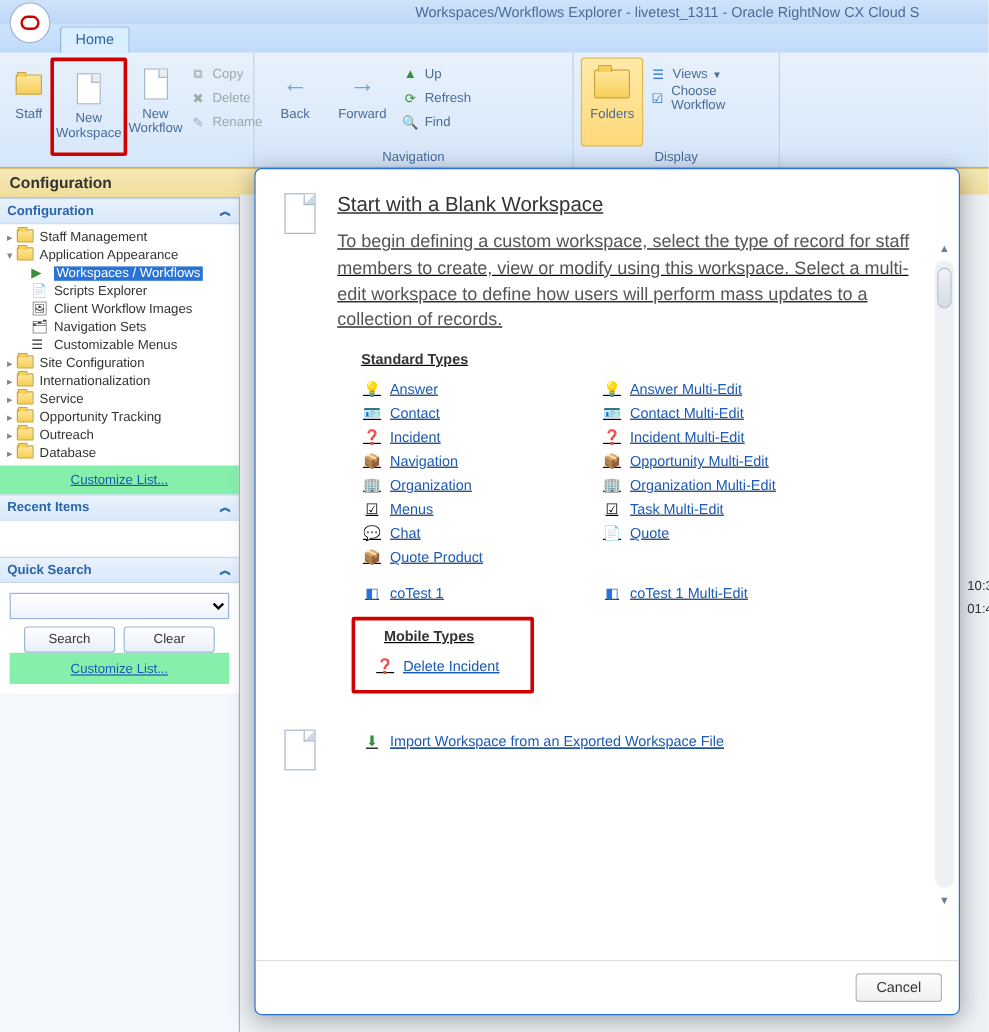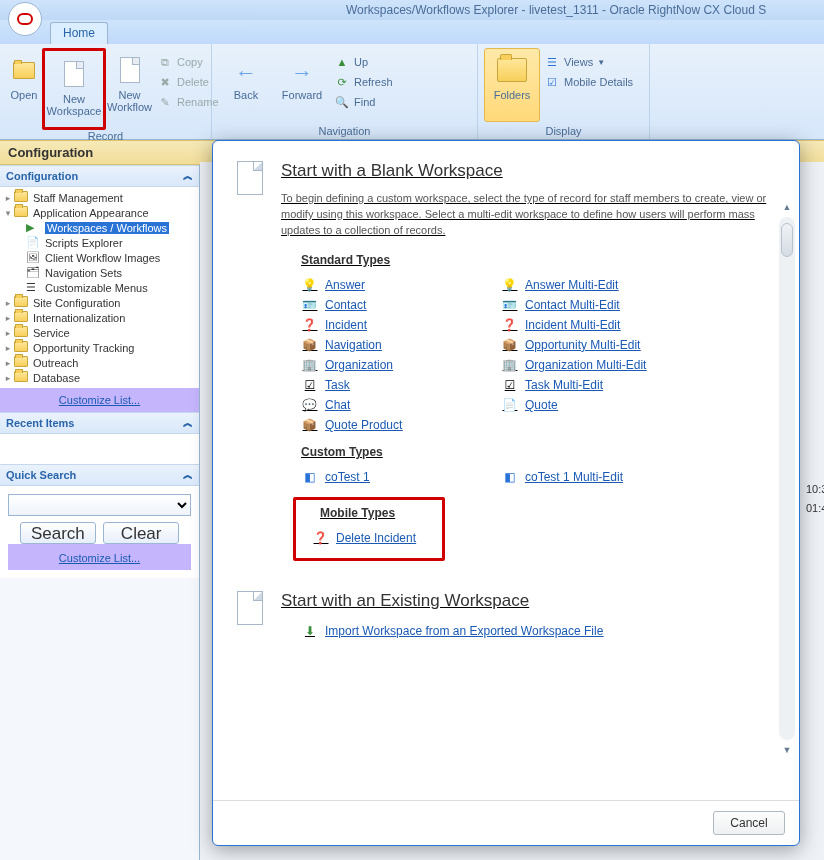--- a/index.html
+++ b/index.html
@@ -36,37 +36,37 @@
   .section-hdr { background: linear-gradient(#eaf2fc,#d9e8fa); border-top:1px solid #c6d8ed; border-bottom:1px solid #c6d8ed; padding:3px 6px; font-weight:bold; color:#2a65aa; font-size:11px; display:flex; justify-content:space-between; align-items:center;}
   .section-hdr .chev { color:#2a65aa; font-size:10px;}
   .tree { padding: 3px 2px; background:#fff;}
   .tree-row { display:flex; align-items:center; padding:1px 0; font-size:11px; color:#333;}
   .tree-row .toggle { width:12px; text-align:center; color:#888; font-size:9px;}
   .tree-row .indent { display:inline-block; }
   .tree-row .ficon { width:16px; height:13px; margin-right:3px; display:inline-block;}
   .tree-row.sel span.lbl { background:#2a73d6; color:#fff; padding:0 2px; }
   .folder-icon { width:14px; height:11px; background:linear-gradient(#ffe79a,#f7cf5a); border:1px solid #caa63a; border-radius:1px; position:relative; display:inline-block;}
   .folder-icon::before { content:""; position:absolute; top:-3px; left:0; width:6px; height:3px; background:#f7cf5a; border:1px solid #caa63a; border-bottom:none; border-radius:1px 1px 0 0;}
-  .customize { color:#1a5ab5; text-decoration:underline; text-align:center; padding:6px 0; font-size:11px; background:#c4b5fd;}
+  .customize { color:#1a5ab5; text-decoration:underline; text-align:center; padding:6px 0; font-size:11px; background:#86efac;}
   .qs-body { padding:8px; background:#fff; text-align:center;}
   .qs-body select { width: 100%; height:22px; border:1px solid #9ab6d4; background:linear-gradient(#fff,#eef3fb); margin-bottom:6px;}
-  .qs-body button { width: 76px; height:22px; border:1px solid #9ab6d4; background:linear-gradient(#fff,#e7effa); color:#333; font-size:17px; border-radius:3px; margin:0 2px;}
+  .qs-body button { width: 76px; height:22px; border:1px solid #9ab6d4; background:linear-gradient(#fff,#e7effa); color:#333; font-size:11px; border-radius:3px; margin:0 2px;}
   
   
   .main { position:absolute; left:200px; top: calc(20px + 24px + 96px + 22px); right:0; bottom:0; background:#eef2f7;}
 
   
   .dialog { position:absolute; left:212px; top:140px; width:588px; height:706px; background:#fff; border:1px solid #2a73d6; border-radius:6px; box-shadow: 0 4px 20px rgba(0,0,0,0.35); overflow:hidden; display:flex; flex-direction:column;}
   .dlg-title { height:28px; background:linear-gradient(#e6f0fc,#cfe0f5); display:flex; align-items:center; padding:0 6px; border-bottom:1px solid #b3c7e0;}
   .dlg-title .oracle-sm { width:12px; height:9px; border:2px solid #d10000; border-radius:4px; margin-right:6px;}
   .dlg-title .ttl { flex:1; font-size:12px; color:#333;}
   .dlg-title .closebtn { width:44px; height:18px; background:linear-gradient(#e07a7a,#c62828); border:1px solid #a02020; border-radius:3px; color:#fff; display:flex; align-items:center; justify-content:center; font-size:11px; font-weight:bold;}
   .dlg-body { flex:1; padding: 20px 24px 8px; overflow:auto; position:relative;text-decoration:underline; }
   .dlg-body h1 { font-size:17px; font-weight:normal; color:#333; margin:0 0 10px;}
-  .dlg-body p.desc { color:#555; font-size:11px; line-height:1.45; margin:0 0 14px 0; }
+  .dlg-body p.desc { color:#555; font-size:15px; line-height:1.45; margin:0 0 14px 0; }
   .dlg-body h2 { font-size:12px; font-weight:bold; color:#333; margin:0 0 8px 20px;}
   .typecols { display:flex; margin-left:20px; margin-bottom:10px;}
   .typecols .col { width: 200px; }
   .typelink { display:flex; align-items:center; padding:2px 0; }
   .typelink .ic { width:18px; height:16px; margin-right:6px; display:inline-flex; align-items:center; justify-content:center; font-size:12px;}
   .typelink a { color:#1a5ab5; text-decoration:underline; font-size:12px;}
   .section-block { display:flex; align-items:flex-start; margin-bottom:12px;}
   .section-block .section-icon { width:36px; height:40px; margin-right:8px; position:relative;}
   .page-icon { width:26px; height:34px; background:#fff; border:1px solid #a9b8c9; position:relative;}
   .page-icon::after { content:""; position:absolute; top:0; right:0; width:8px; height:8px; background:linear-gradient(135deg,#fff 48%, #cfd9e4 52%); border-left:1px solid #a9b8c9; border-bottom:1px solid #a9b8c9;}
@@ -102,21 +102,21 @@
   <div class="tab">Home</div>
 </div>
 
 <div class="ribbon">
   <div class="ribbon-group" style="width:212px;">
     <div class="body">
       <div class="big-btn">
         <div class="iconbox">
             <span class="folder-icon" style="width:22px;height:17px;"></span>
           </div>
-        <div>Open</div>
+        <div>Staff</div>
       </div>
       <div class="highlight-red" style="padding:1px;">
         <div class="big-btn">
           <div class="iconbox">
               <span class="doc-icon"></span>
             </div>
           <div>New</div>
           <div>Workspace</div>
         </div>
       </div>
@@ -135,21 +135,20 @@
         <div class="smallrow">
             <span class="ic">✖</span>
             <span>Delete</span>
           </div>
         <div class="smallrow">
             <span class="ic">✎</span>
             <span>Rename</span>
           </div>
       </div>
     </div>
-    <div class="label">Record</div>
   </div>
 
   <div class="ribbon-group" style="width:266px;">
     <div class="body">
       <div class="big-btn">
         <div class="iconbox">
             <span class="arrow-lr">←</span>
           </div>
         <div>Back</div>
       </div>
@@ -186,21 +185,21 @@
         <div>Folders</div>
       </div>
       <div style="display:flex; flex-direction:column; padding-top:4px;">
         <div class="smallrow active">
             <span class="ic" style="color:#2a73d6;">☰</span>
             <span>Views</span>
             <span style="margin-left:4px; font-size:8px;">▼</span>
           </div>
         <div class="smallrow active">
             <span class="ic" style="color:#2a73d6;">☑</span>
-            <span>Mobile Details</span>
+            <span>Choose Workflow</span>
           </div>
       </div>
     </div>
     <div class="label">Display</div>
   </div>
 </div>
 
 <div class="config-hdr">Configuration</div>
 
 <div style="display:flex;">
@@ -332,21 +331,21 @@
             <div class="typelink">
                 <span class="ic">📦</span>
                 <a>Navigation</a>
               </div>
             <div class="typelink">
                 <span class="ic">🏢</span>
                 <a>Organization</a>
               </div>
             <div class="typelink">
                 <span class="ic">☑</span>
-                <a>Task</a>
+                <a>Menus</a>
               </div>
             <div class="typelink">
                 <span class="ic">💬</span>
                 <a>Chat</a>
               </div>
             <div class="typelink">
                 <span class="ic">📦</span>
                 <a>Quote Product</a>
               </div>
           </div>
@@ -375,21 +374,20 @@
                 <span class="ic">☑</span>
                 <a>Task Multi-Edit</a>
               </div>
             <div class="typelink">
                 <span class="ic">📄</span>
                 <a>Quote</a>
               </div>
           </div>
         </div>
 
-        <h2>Custom Types</h2>
         <div class="typecols">
           <div class="col">
             <div class="typelink">
                 <span class="ic" style="color:#2a73d6;">◧</span>
                 <a>coTest 1</a>
               </div>
           </div>
           <div class="col">
             <div class="typelink">
                 <span class="ic" style="color:#2a73d6;">◧</span>
@@ -406,21 +404,20 @@
             </div>
         </div>
       </div>
     </div>
 
     <div class="section-block">
       <div class="section-icon">
           <div class="page-icon double"></div>
         </div>
       <div style="flex:1;">
-        <h1>Start with an Existing Workspace</h1>
         <div class="typelink" style="margin-left:20px;">
             <span class="ic" style="color:#3a8f3a;">⬇</span>
             <a>Import Workspace from an Exported Workspace File</a>
           </div>
       </div>
     </div>
 
     <div class="scrolltrack">
       <div class="scrollarrow" style="position:absolute; top:-18px;">▲</div>
       <div class="scrollthumb"></div>

